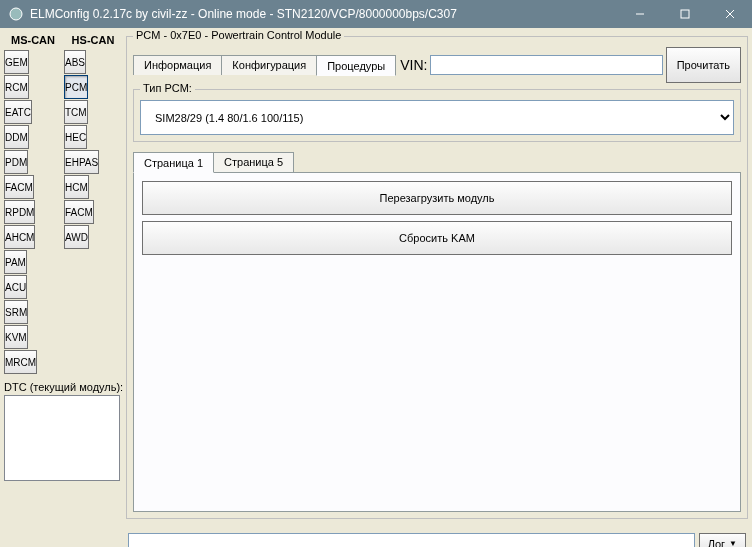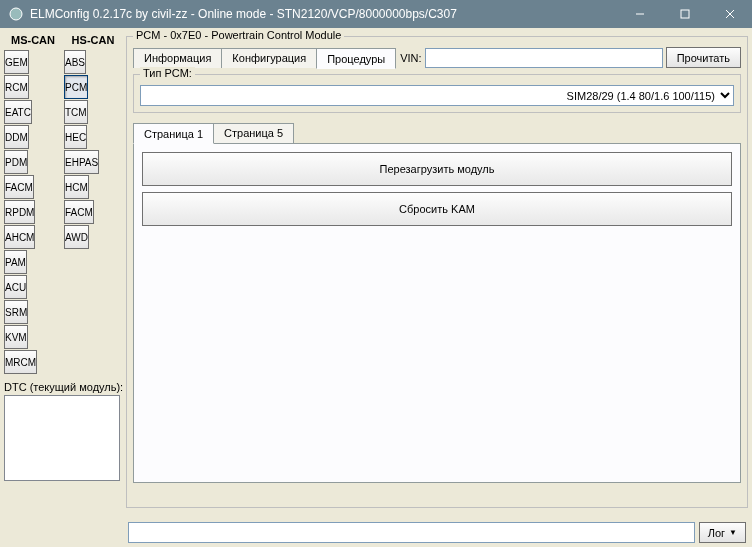--- a/index.html
+++ b/index.html
@@ -19,25 +19,25 @@
     .dtc-btn { height: 22px; border: 1px solid #707070; background: linear-gradient(#fdfdfd,#e4e4e4); margin-top: 2px; cursor: pointer; width: 116px; font-size: 11px; }
     .side-panel { display: flex; flex-direction: column; width: 120px; }
     .columns-wrap { display: flex; gap: 2px; }
     .main-panel { flex: 1; display: flex; flex-direction: column; gap: 14px; }
     .groupbox { border: 1px solid #bfbfbf; position: relative; padding: 10px 6px 6px 6px; margin-top: 4px; }
     .groupbox-title { position: absolute; top: -8px; left: 6px; background: #ece9d8; padding: 0 3px; font-size: 11px; }
     .tab-control { display: flex; }
     .tab { border: 1px solid #919b9c; border-bottom: none; background: #f4f3ee; padding: 3px 10px; font-size: 11px; cursor: pointer; margin-right: -1px; position: relative; }
     .tab.active { background: #fcfcfe; z-index: 2; border-bottom: 1px solid #fcfcfe; margin-bottom: -1px; padding-top: 4px; }
     .tab-body { border: 1px solid #919b9c; background: #fcfcfe; padding: 8px; }
-    .vin-label { font-size: 11px; margin-left: 2px; }
+    .vin-label { font-size: 14px; margin-left: 2px; }
     .vin-input { flex: 1; height: 20px; border: 1px solid #7f9db9; background: #fff; padding: 0 4px; font-size: 11px; }
-    .btn { border: 1px solid #707070; background: linear-gradient(#fdfdfd,#e4e4e4); padding: 2px 10px; height: 21px; cursor: pointer; font-size: 11px; }
+    .btn { border: 1px solid #707070; background: linear-gradient(#fdfdfd,#e4e4e4); padding: 2px 10px; height: 36px; cursor: pointer; font-size: 11px; }
     .pcm-type-row { display: flex; align-items: center; gap: 6px; }
-    .select { flex: 1; height: 21px; border: 1px solid #7f9db9; background: #fff; font-size: 11px; padding: 0 2px; text-align: right; }
+    .select { flex: 1; height: 35px; border: 1px solid #7f9db9; background: #fff; font-size: 11px; padding: 0 10px; }
     .inner-tabs { margin-top: 10px; }
     .action-btn { display: block; width: 100%; height: 34px; border: 1px solid #707070; background: linear-gradient(#fdfdfd,#e8e8e8); margin-bottom: 6px; cursor: pointer; font-size: 11px; }
     .procedures-area { height: 340px; }
     .bottom-row { display: flex; align-items: center; gap: 4px; padding: 0 2px; }
     .log-field { flex: 1; height: 21px; border: 1px solid #7f9db9; background: #fff; }
     .log-btn { height: 21px; border: 1px solid #707070; background: linear-gradient(#fdfdfd,#e4e4e4); padding: 0 8px; cursor: pointer; display: flex; align-items: center; gap: 4px; font-size: 11px; }
     .log-btn::after { content: "▼"; font-size: 8px; }
     .pcm-group { flex: 1; display: flex; flex-direction: column; }
     .top-tabs-container { display: flex; align-items: center; gap: 3px;}
   </style>

